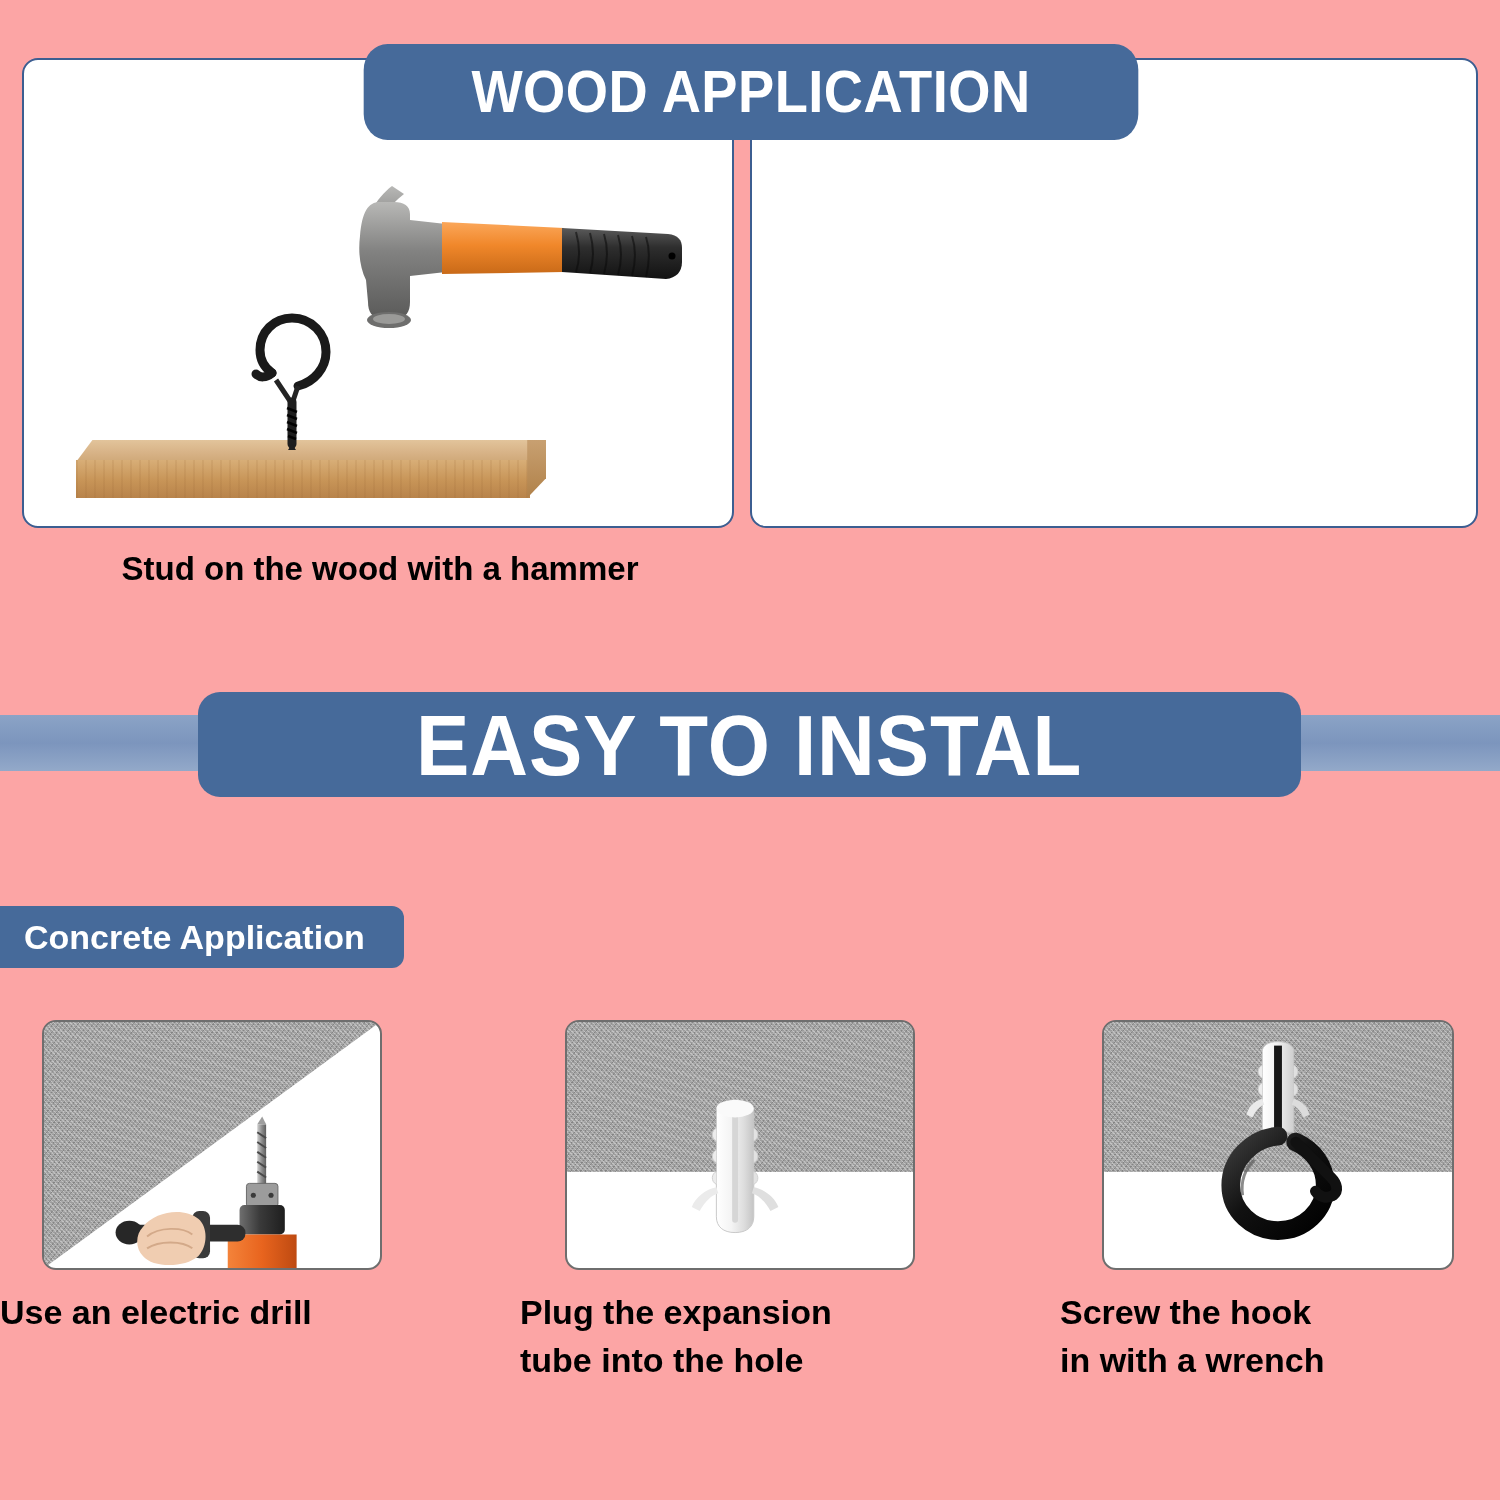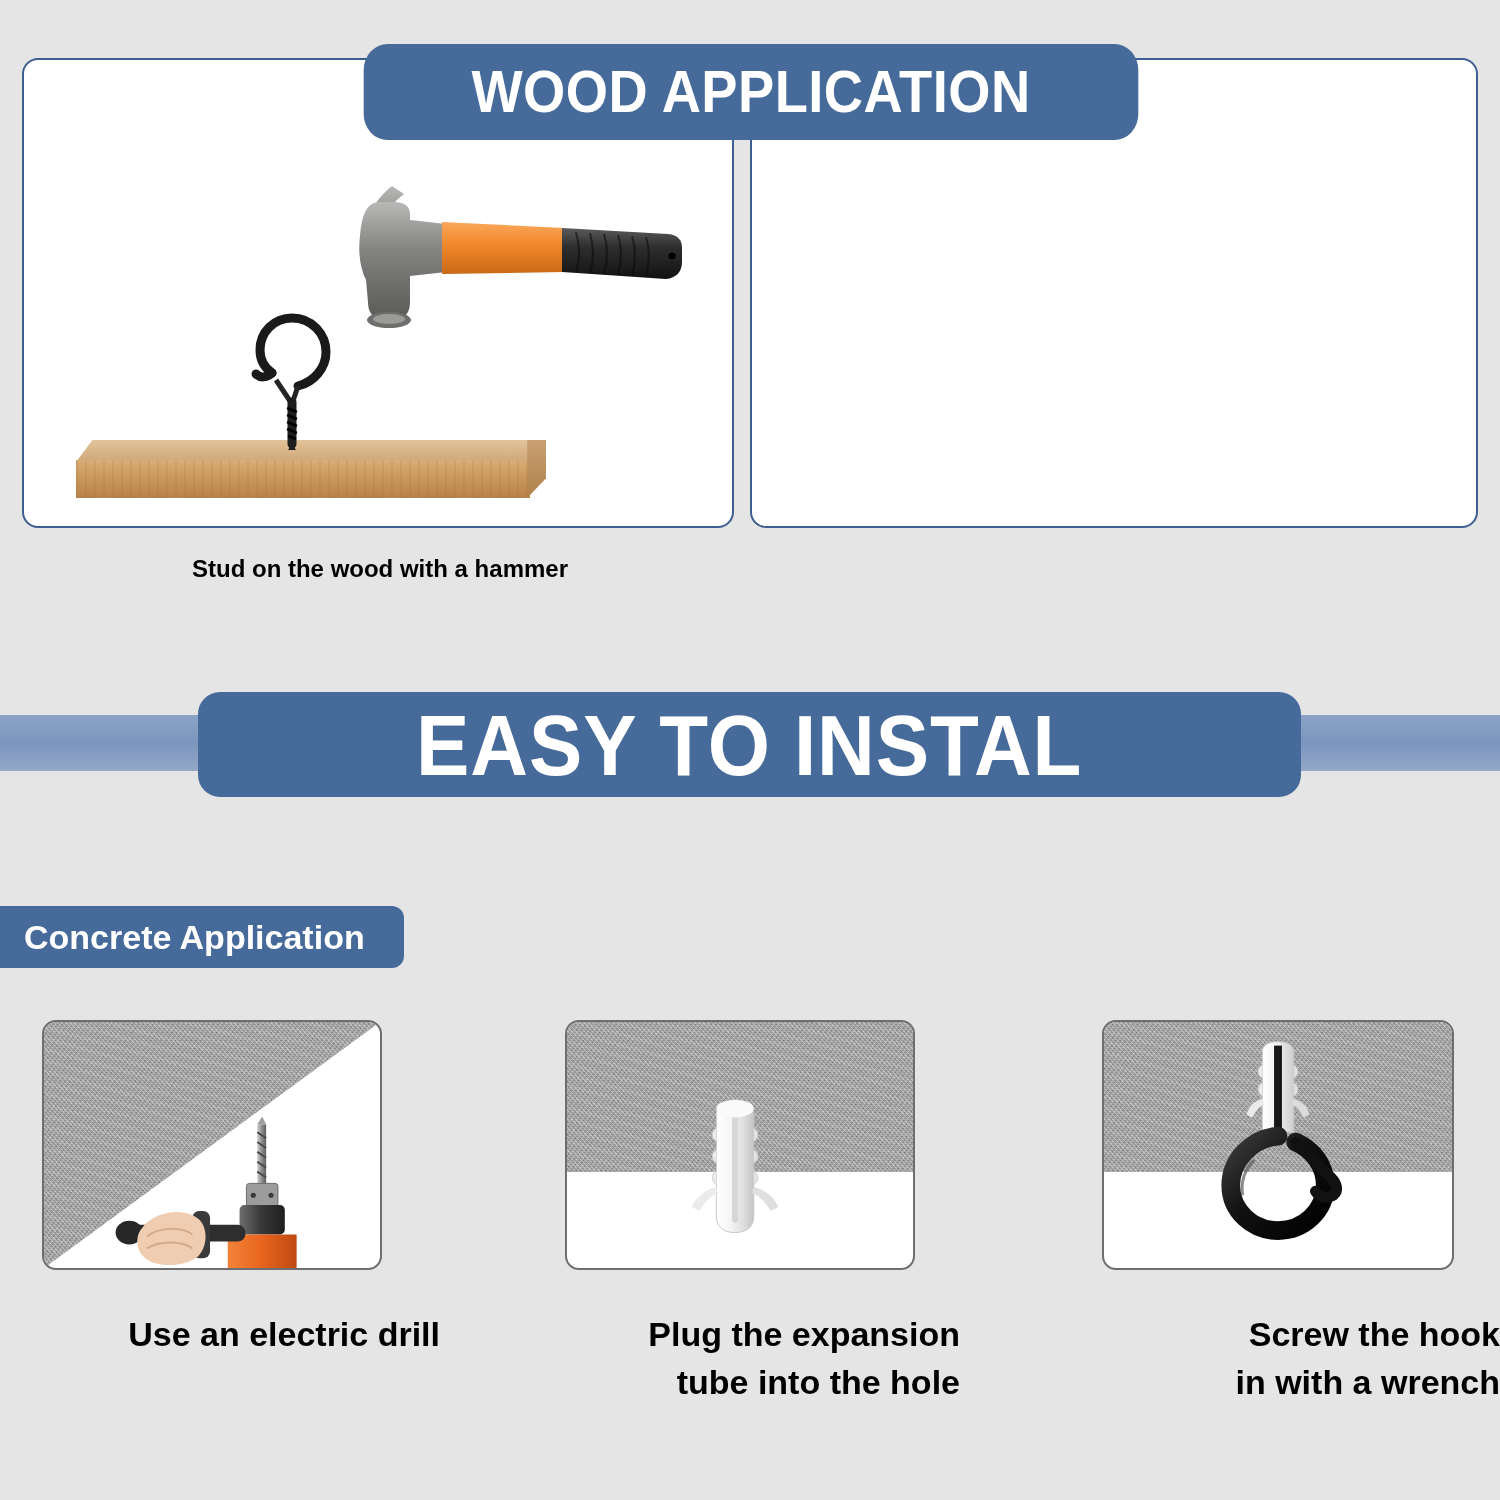--- a/index.html
+++ b/index.html
@@ -10,21 +10,21 @@
     height: 1500px;
     background: #ffffff;
     font-family: "Liberation Sans", sans-serif;
     overflow: hidden;
   }
 
   #page {
     position: relative;
     width: 1500px;
     height: 1500px;
-    background: #e5e5e5;
+    background: #fca5a5;
     text-decoration: underline;
   }
 
   
 
   .wood-section {
     position: absolute;
     left: 0; top: 0;
     width: 1500px;
     height: 620px;
@@ -102,21 +102,21 @@
     left: 240px; top: 120px;
     width: 430px; height: 150px;
     z-index: 7;
   }
 
   .caption {
     position: absolute;
     text-align: center;
     color: #000000;
     font-weight: bold;
-    font-size: 24px;
+    font-size: 33px;
     line-height: 42px;
     font-stretch: condensed;
   }
   #caption-wood-left  { left: 30px;  top: 548px; width: 700px; }
   #caption-wood-right { left: 752px; top: 548px; width: 724px; }
 
   
 
   .install-section {
     position: absolute;
@@ -203,22 +203,22 @@
     width: 100%; height: 61%;
     background-color: #9C9C9C;
     background-image:
       repeating-linear-gradient(47deg, rgba(255,255,255,0.30) 0 1px, rgba(0,0,0,0) 1px 3px),
       repeating-linear-gradient(127deg, rgba(0,0,0,0.16) 0 1px, rgba(0,0,0,0) 1px 4px),
       repeating-linear-gradient(0deg, rgba(255,255,255,0.14) 0 1px, rgba(0,0,0,0) 1px 2px);
   }
 
   .caption-concrete {
     position: absolute;
-    top: 420px;
-    text-align: right;
+    top: 398px;
+    text-align: left;
     color: #000000;
     font-weight: bold;
     font-size: 34px;
     line-height: 48px;
     font-stretch: condensed;
   }
   #caption-concrete-1 { left: 0px;    width: 440px; }
   #caption-concrete-2 { left: 520px;  width: 440px; }
   #caption-concrete-3 { left = 0; left: 1060px; width: 440px; }
 

